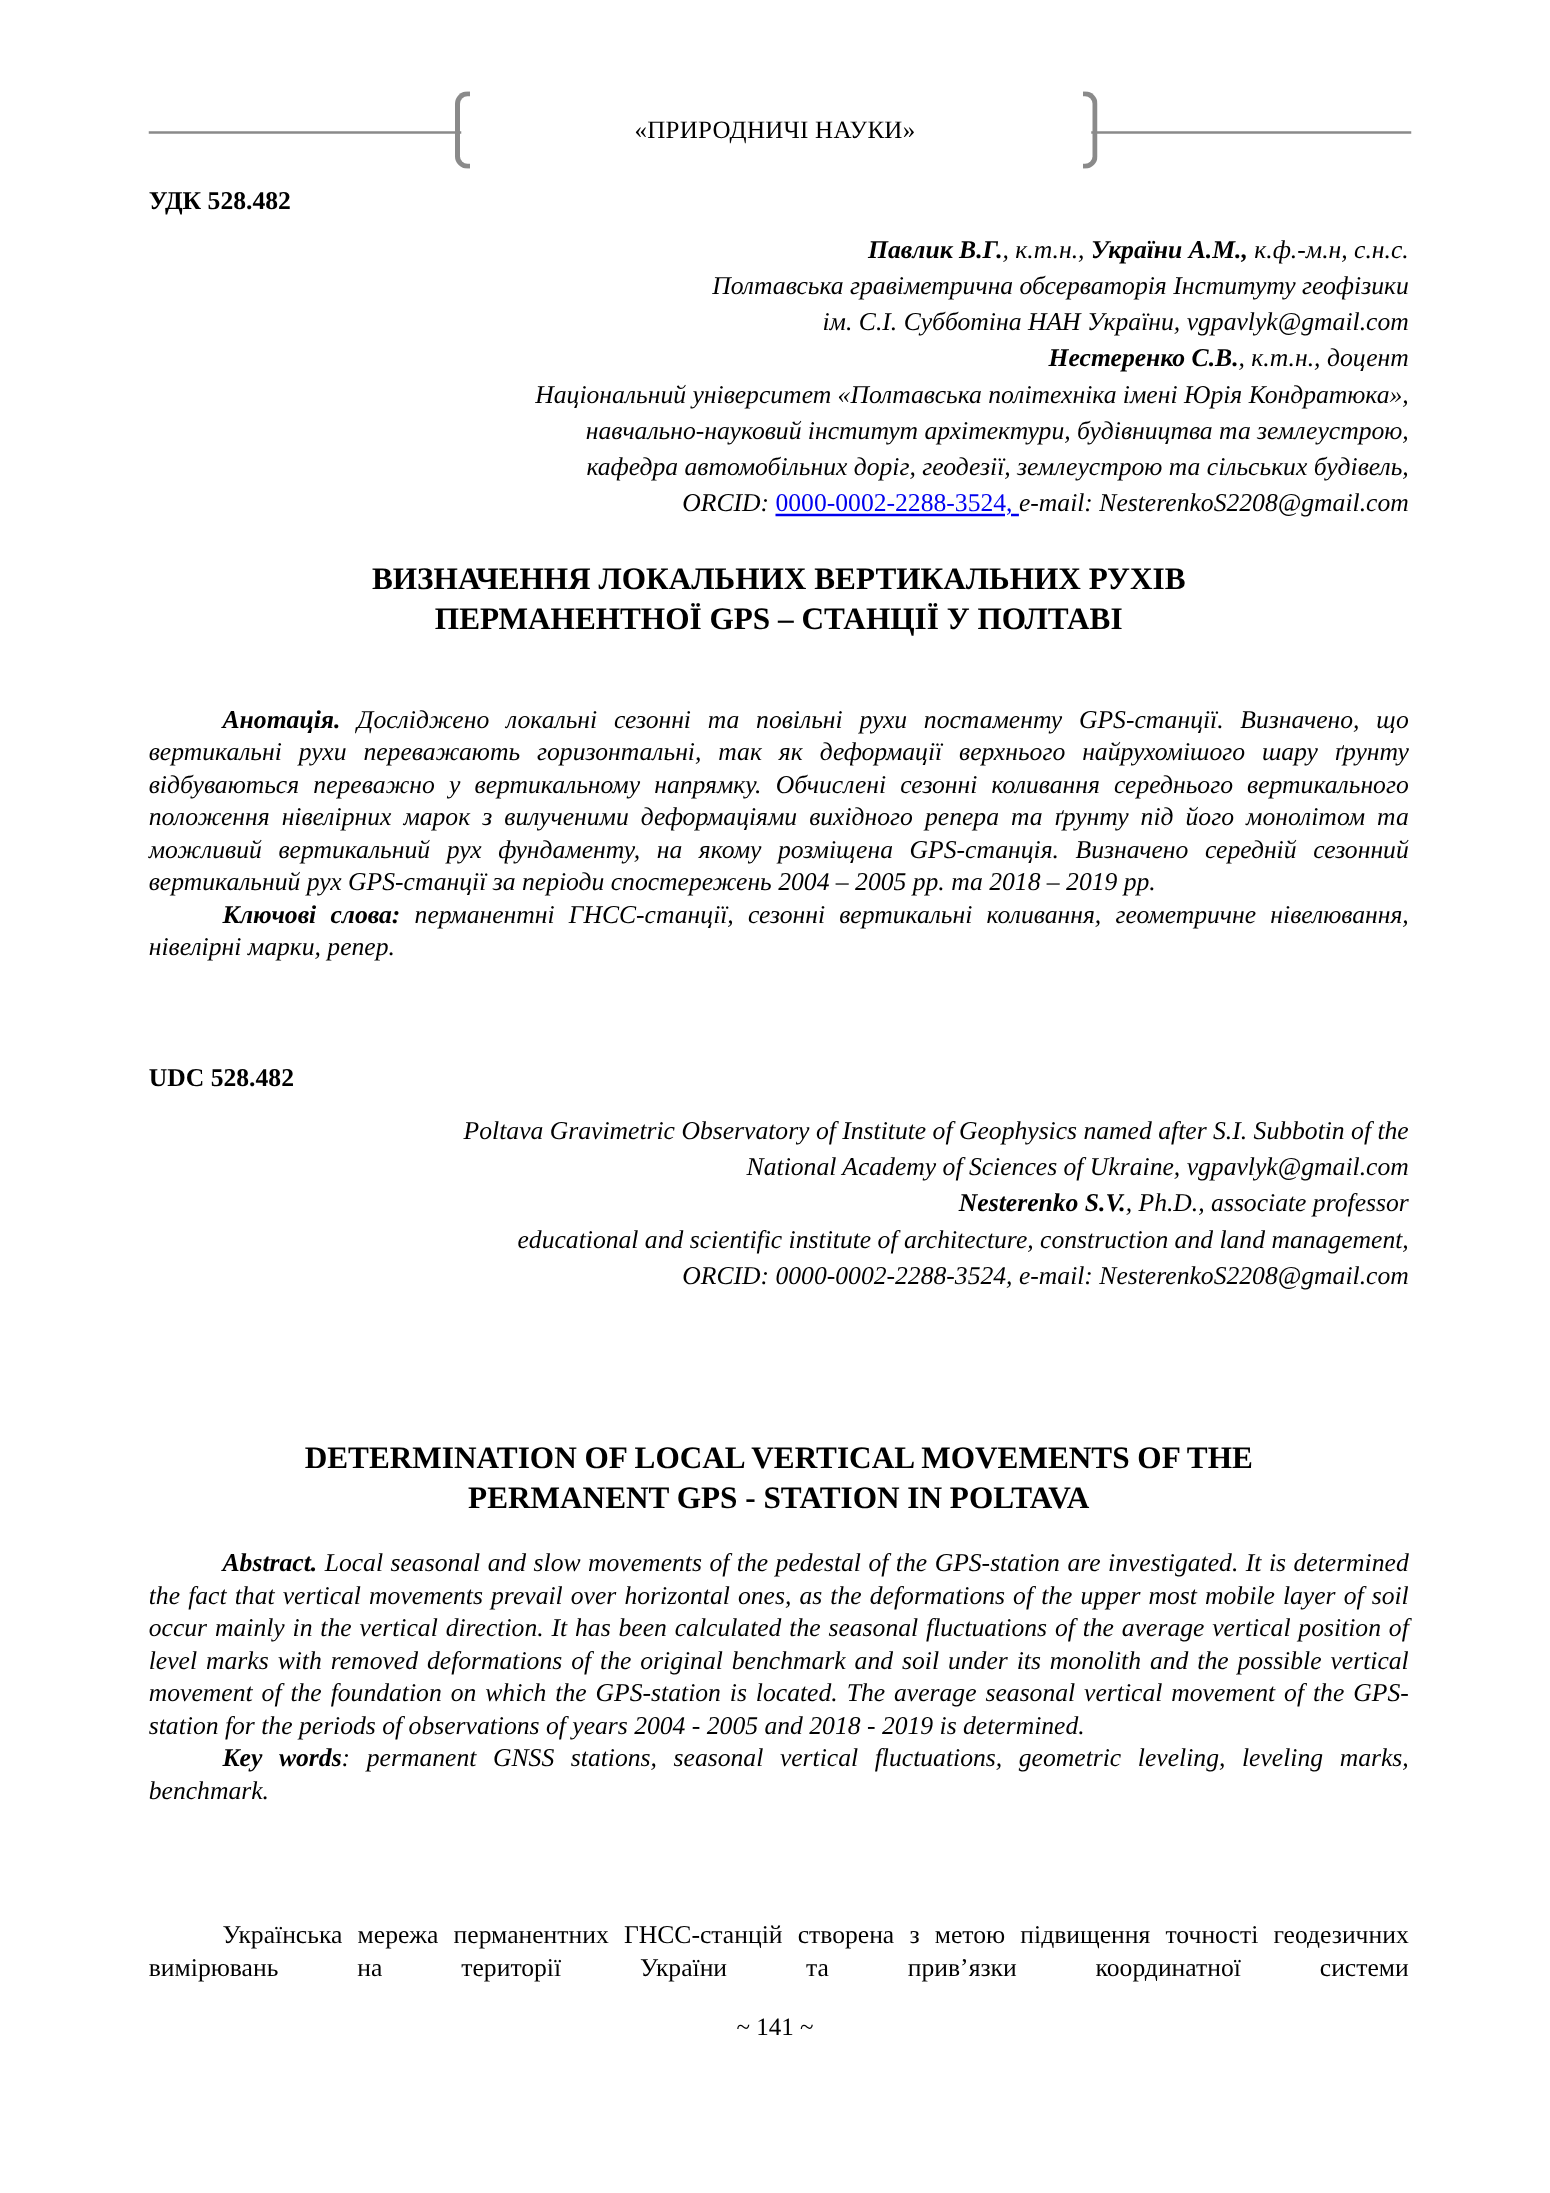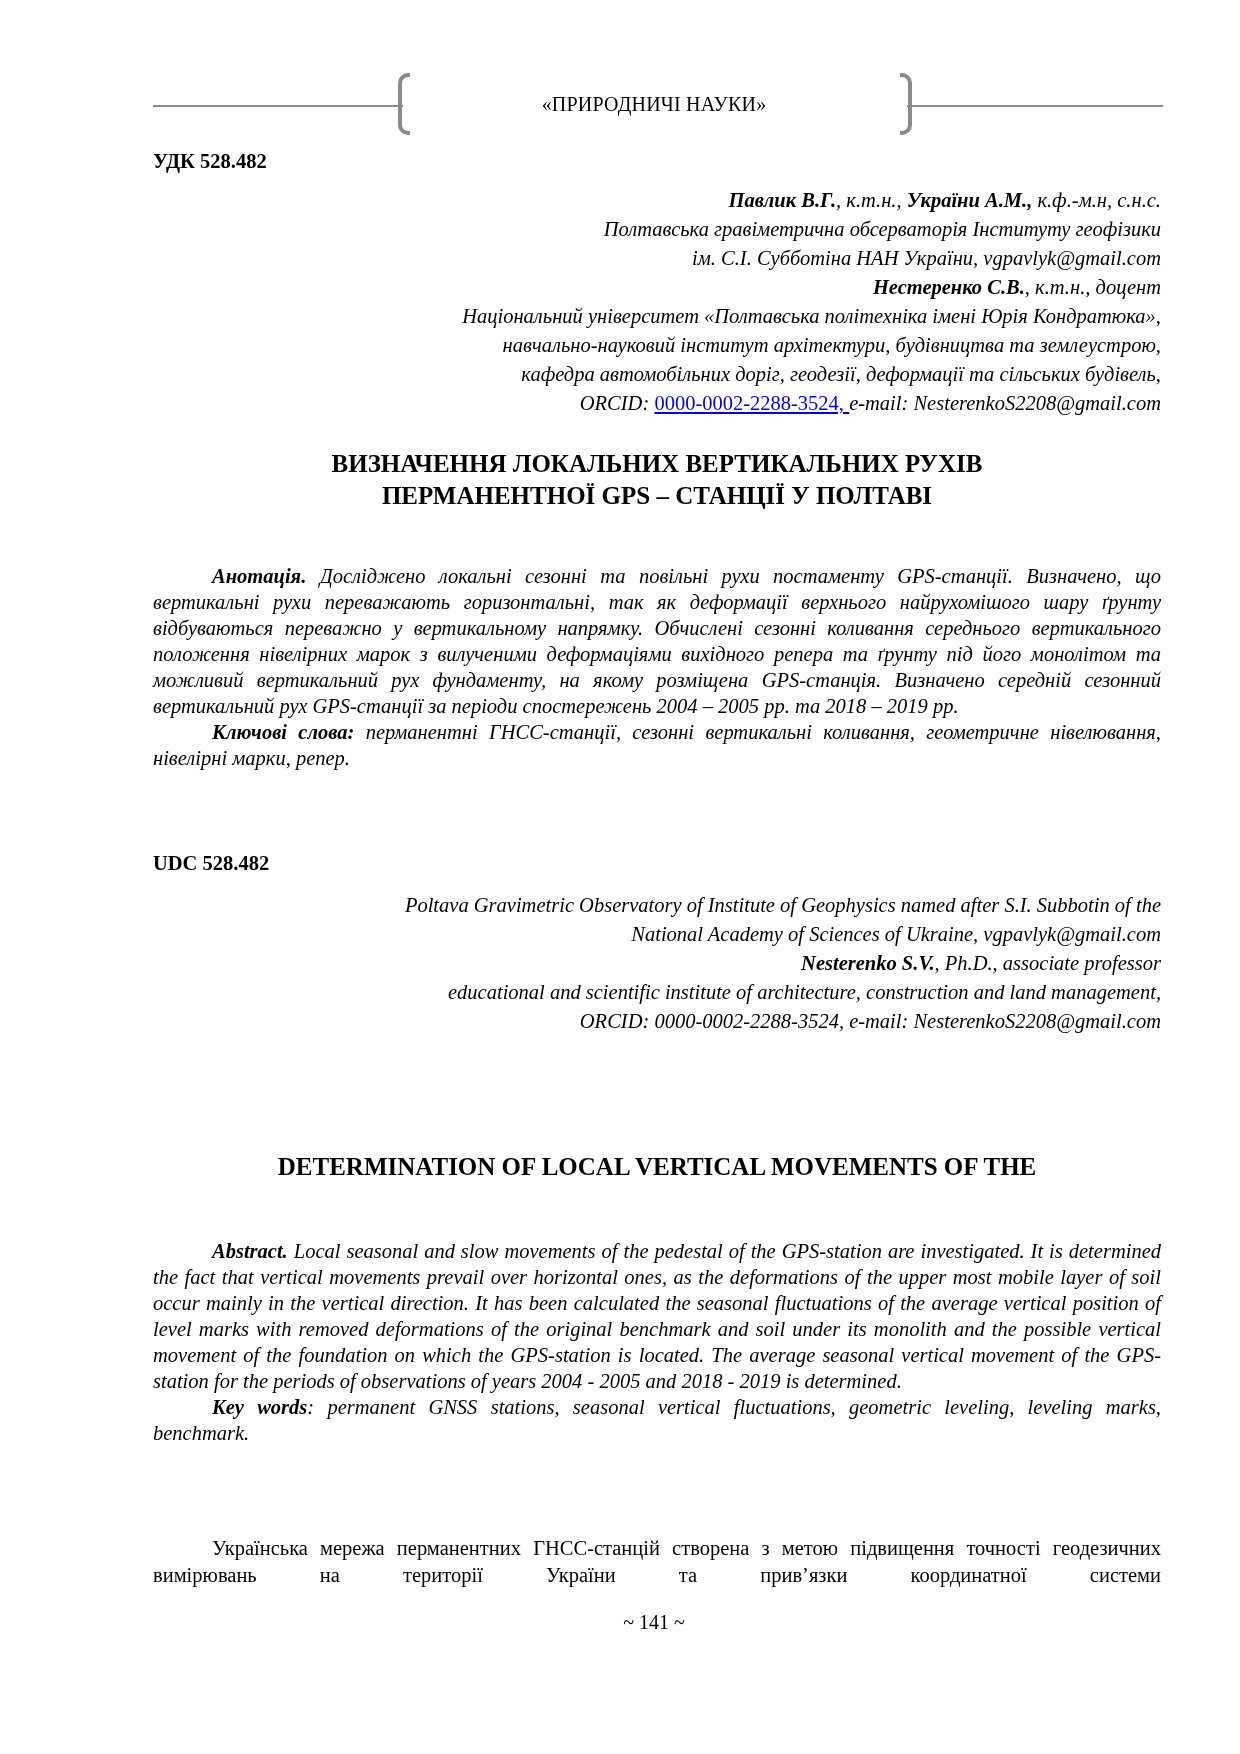--- a/index.html
+++ b/index.html
@@ -1,21 +1,21 @@
 <!DOCTYPE html>
 <html><head>
 <meta charset="utf-8">
 <style>
   html, body { margin: 0; padding: 0; background: #ffffff; }
   body {
     width: 1240px; height: 1754px; position: relative; overflow: hidden;
     font-family: "Liberation Serif", "DejaVu Serif", serif;
     color: #000;
   }
-  .page { position: absolute; left: 0; top: 0; width: 1104px; height: 1754px; margin-left: 34px; }
+  .page { position: absolute; left: 0; top: 0; width: 1104px; height: 1754px; }
 
   
   .hdr-rule { position: absolute; height: 2px; background: #8a8a8a; top: 105px; }
   .hdr-rule.left { left: 119px; width: 250px; }
   .hdr-rule.right { left: 873px; width: 256px; }
   .bracket { position: absolute; top: 73px; width: 12px; height: 62px; border: 4px solid #8a8a8a; box-sizing: border-box; }
   .bracket.left { left: 364px; border-right: none; border-radius: 10px 0 0 10px; }
   .bracket.right { left: 866px; border-left: none; border-radius: 0 10px 10px 0; }
   .hdr-text { position: absolute; top: 93px; left: 380px; width: 480px; text-align: center; font-size: 20px; letter-spacing: 0.2px; }
 
@@ -54,21 +54,21 @@
     <span class="line">
       <b>Павлик В.Г.</b><span>, к.т.н., </span><b>України А.М.,</b><span> к.ф.-м.н, с.н.с.</span>
     </span>
     <span class="line">Полтавська гравіметрична обсерваторія Інституту геофізики</span>
     <span class="line">ім. С.І. Субботіна НАН України, vgpavlyk@gmail.com</span>
     <span class="line">
       <b>Нестеренко С.В.</b><span>, к.т.н., доцент</span>
     </span>
     <span class="line">Національний університет «Полтавська політехніка імені Юрія Кондратюка»,</span>
     <span class="line">навчально-науковий інститут архітектури, будівництва та землеустрою,</span>
-    <span class="line">кафедра автомобільних доріг, геодезії, деформації та сільських будівель,</span>
+    <span class="line">кафедра автомобільних доріг, геодезії, землеустрою та сільських будівель,</span>
     <span class="line">
       <span>ORCID: </span><a class="orcid-link">0000-0002-2288-3524, </a><span>e-mail: NesterenkoS2208@gmail.com</span>
     </span>
   </div>
 
   <div class="title" style="top:448px;">
     <div>ВИЗНАЧЕННЯ ЛОКАЛЬНИХ ВЕРТИКАЛЬНИХ РУХІВ</div>
     <div>ПЕРМАНЕНТНОЇ GPS – СТАНЦІЇ У ПОЛТАВІ</div>
   </div>
 
@@ -84,20 +84,21 @@
     <span class="line">National Academy of Sciences of Ukraine, vgpavlyk@gmail.com</span>
     <span class="line">
       <b>Nesterenko S.V.</b><span>, Ph.D., associate professor</span>
     </span>
     <span class="line">educational and scientific institute of architecture, construction and land management,</span>
     <span class="line">ORCID: 0000-0002-2288-3524, e-mail: NesterenkoS2208@gmail.com</span>
   </div>
 
   <div class="title" style="top:1151px;">
     <div>DETERMINATION OF LOCAL VERTICAL MOVEMENTS OF THE</div>
+    <div>PERMANENT GPS - STATION IN POLTAVA</div>
   </div>
 
   <div class="abstract" style="top:1238px;">
     <p><b>Abstract.</b><span> Local seasonal and slow movements of the pedestal of the GPS-station are investigated. It is determined the fact that vertical movements prevail over horizontal ones, as the deformations of the upper most mobile layer of soil occur mainly in the vertical direction. It has been calculated the seasonal fluctuations of the average vertical position of level marks with removed deformations of the original benchmark and soil under its monolith and the possible vertical movement of the foundation on which the GPS-station is located. The average seasonal vertical movement of the GPS-station for the periods of observations of years 2004 - 2005 and 2018 - 2019 is determined.</span></p>
     <p><b>Key words</b><span>: permanent GNSS stations, seasonal vertical fluctuations, geometric leveling, leveling marks, benchmark.</span></p>
   </div>
 
   <div class="body-text" style="top:1535px;">
     <p style="text-align-last: justify;">Українська мережа перманентних ГНСС-станцій створена з метою підвищення точності геодезичних вимірювань на території України та прив’язки координатної системи</p>
   </div>

